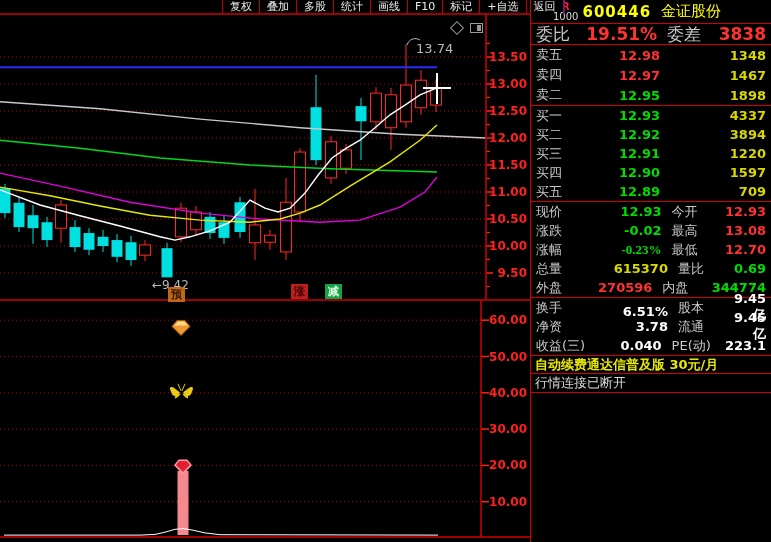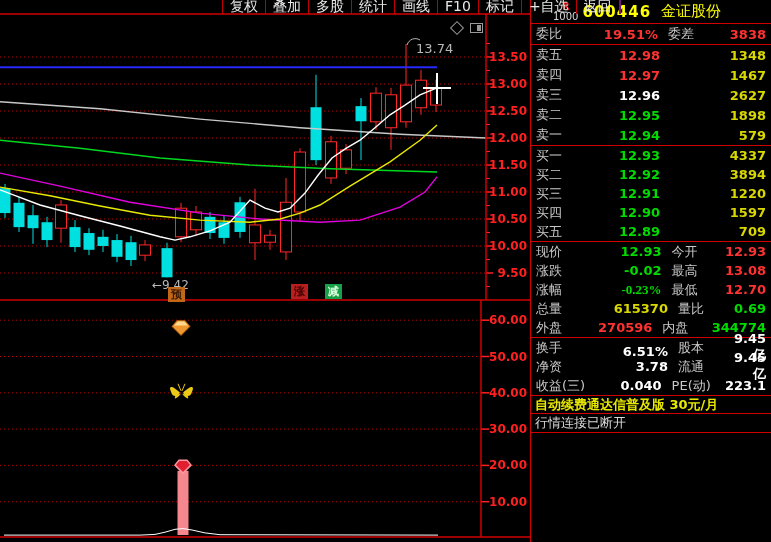--- a/index.html
+++ b/index.html
@@ -1,20 +1,20 @@
 <!DOCTYPE html>
 <html><head>
 <meta charset="utf-8">
 <style>
   html,body{margin:0;padding:0;background:#000;}
   .screen{position:relative;width:771px;height:542px;background:#000;overflow:hidden;
           font-family:"DejaVu Sans","Liberation Sans",sans-serif;}
   
   .menubar{position:absolute;left:222px;top:0;height:14px;display:flex;z-index:3;}
-  .menu-item{color:#e8e8e8;font-size:14px;line-height:13px;padding:0 7px;border-left:1px solid #c00000;
+  .menu-item{color:#e8e8e8;font-size:11px;line-height:13px;padding:0 7px;border-left:1px solid #c00000;
              white-space:nowrap;cursor:default;}
   .menu-item:last-child{border-right:2px solid #701a75;}
   
   #chart{position:absolute;left:0;top:0;z-index:1;}
   
   .badge{position:absolute;width:17px;height:15px;font-size:11px;line-height:15px;text-align:center;
          z-index:3;font-weight:bold;}
   
   .win-icons{position:absolute;left:452px;top:23px;z-index:3;display:flex;align-items:center;}
   .dia-icon{width:8px;height:8px;border:1px solid #9a9a9a;transform:rotate(45deg);margin-right:8px;}
@@ -23,21 +23,21 @@
   
   .panel{position:absolute;left:530px;top:0;width:241px;height:542px;background:#000;
          border-left:1px solid #d00000;z-index:2;box-sizing:border-box;}
   .hr{height:0;border-top:1px solid #d00000;}
   .title-row{height:23px;display:flex;align-items:center;}
   .rstack{display:flex;flex-direction:column;align-items:center;margin-left:22px;line-height:1;}
   .rflag{color:#ff2020;font-size:10px;font-weight:bold;}
   .rlot{color:#d8d8d8;font-size:10px;}
   .code{color:#ffff00;font-weight:bold;font-size:15px;margin-left:4px;letter-spacing:1px;}
   .sname{color:#ffff00;font-size:15px;margin-left:10px;}
-  .prow{display:flex;align-items:center;font-size:13px;height:20px;}
+  .prow{display:flex;align-items:center;font-size:17px;height:20px;}
   .wl{width:46px;padding-left:5px;color:#c8c8c8;}
   .wv{width:76px;text-align:right;font-weight:bold;}
   .wl2{width:52px;padding-left:10px;color:#c8c8c8;}
   .wv2{flex:1;text-align:right;padding-right:5px;font-weight:bold;}
   .qrow{display:flex;align-items:center;font-size:13px;height:20px;}
   .qrow.bid{height:19px;}
   .ql{width:44px;padding-left:5px;color:#c8c8c8;}
   .qp{width:80px;text-align:right;font-weight:bold;}
   .qv{flex:1;text-align:right;padding-right:5px;color:#d8d800;font-weight:bold;}
   .srow{display:flex;align-items:center;font-size:13px;height:19px;}
@@ -245,33 +245,23 @@
           <span class="ql">卖五</span>
           <span class="qp" style="color: rgb(255, 50, 50);">12.98</span>
           <span class="qv">1348</span>
         </div>
         <div class="qrow">
           <span class="ql">卖四</span>
           <span class="qp" style="color: rgb(255, 50, 50);">12.97</span>
           <span class="qv">1467</span>
         </div>
         <div class="qrow">
-          <span class="ql">卖三</span>
-          <span class="qp" style="color: rgb(255, 255, 255);">12.96</span>
-          <span class="qv">2627</span>
-        </div>
-        <div class="qrow">
           <span class="ql">卖二</span>
           <span class="qp" style="color: rgb(0, 220, 0);">12.95</span>
           <span class="qv">1898</span>
-        </div>
-        <div class="qrow">
-          <span class="ql">卖一</span>
-          <span class="qp" style="color: rgb(0, 220, 0);">12.94</span>
-          <span class="qv">579</span>
         </div>
       </div>
     <div class="hr"></div>
     <div id="bids">
         <div class="qrow bid">
           <span class="ql">买一</span>
           <span class="qp" style="color: rgb(0, 220, 0);">12.93</span>
           <span class="qv">4337</span>
         </div>
         <div class="qrow bid">

